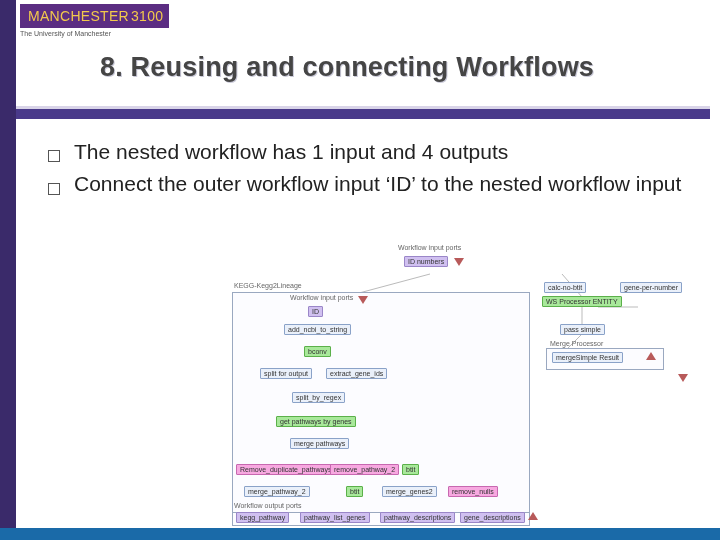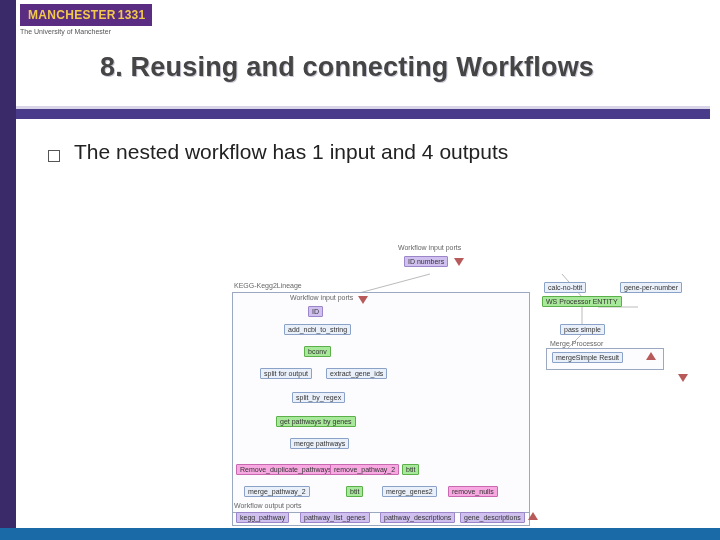--- a/index.html
+++ b/index.html
@@ -1,20 +1,20 @@
 <!DOCTYPE html>
 <html><head>
 <meta charset="utf-8">
 <style>
   html,body{margin:0;padding:0;width:720px;height:540px;font-family:Arial,Helvetica,sans-serif;background:#fff;overflow:hidden}
   .slide{position:relative;width:720px;height:540px}
   .left-stripe{position:absolute;left:0;top:0;width:16px;height:540px;background:#3a2a6a}
   .logo{position:absolute;left:20px;top:4px;width:120px;height:40px}
   .logo-badge{background:#5b2d82;color:#fff;font-size:10px;font-weight:bold;padding:4px 6px;display:inline-block;letter-spacing:0.3px}
-  .logo-badge span{color:#f2c94c;font-weight:bold;margin-left:2px;font-size:12px}
+  .logo-badge span{color:#f2c94c;font-weight:normal;margin-left:2px;font-size:14px}
   .logo-sub{font-size:7px;color:#555;margin-top:2px}
   .title{position:absolute;left:100px;top:52px;font-size:27px;font-weight:bold;color:#454545;letter-spacing:0.2px;text-shadow:1px 1px 0 #c9c9d8}
   .hr-block{position:absolute;left:16px;top:106px;right:10px;height:14px}
   .hr-top{height:3px;background:#d9d4e8}
   .hr-bot{height:10px;background:#4a3a8a}
   .bullets{position:absolute;left:48px;top:138px;right:30px;font-size:21px;color:#222;line-height:1.35}
   .bullets .row{display:flex;align-items:center;margin-bottom:4px}
   .bullets .sq{width:10px;height:10px;border:1.5px solid #555;margin-top:8px;margin-right:14px;flex:none}
   .diagram{position:absolute;left:230px;top:244px;width:460px;height:280px;font-size:7px;color:#333}
   .dbox{position:absolute;border:1px solid #8aa2c8;background:#eaf0fa;padding:1px 3px;white-space:nowrap;border-radius:1px}
@@ -31,36 +31,40 @@
   .footer{position:absolute;left:0;bottom:0;width:720px;height:12px;background:#1a6aa8}
 </style>
 </head>
 <body>
 
 <div class="slide">
   <div class="left-stripe"></div>
 
   <div class="logo">
     <div class="logo-badge">
-      <span>MANCHESTER</span><span>1331</span>
+      <span>MANCHESTER</span><span>3100</span>
     </div>
     <div class="logo-sub">The University of Manchester</div>
   </div>
 
   <div class="title">8. Reusing and connecting Workflows</div>
 
   <div class="hr-block">
     <div class="hr-top"></div>
       <div class="hr-bot"></div>
   </div>
 
   <div class="bullets">
     <div class="row">
       <div class="sq"></div>
       <div>The nested workflow has 1 input and 4 outputs</div>
+    </div>
+    <div class="row">
+      <div class="sq"></div>
+      <div>Connect the outer workflow input ‘ID’ to the nested workflow input</div>
     </div>
   </div>
 
   <div class="diagram">
 
     <svg class="wires">
       <path d="M200 30 L88 60"></path>
       <path d="M88 60 L88 80"></path>
       <path d="M88 90 L88 104"></path>
       <path d="M88 112 L60 126 M88 112 L116 126"></path>

